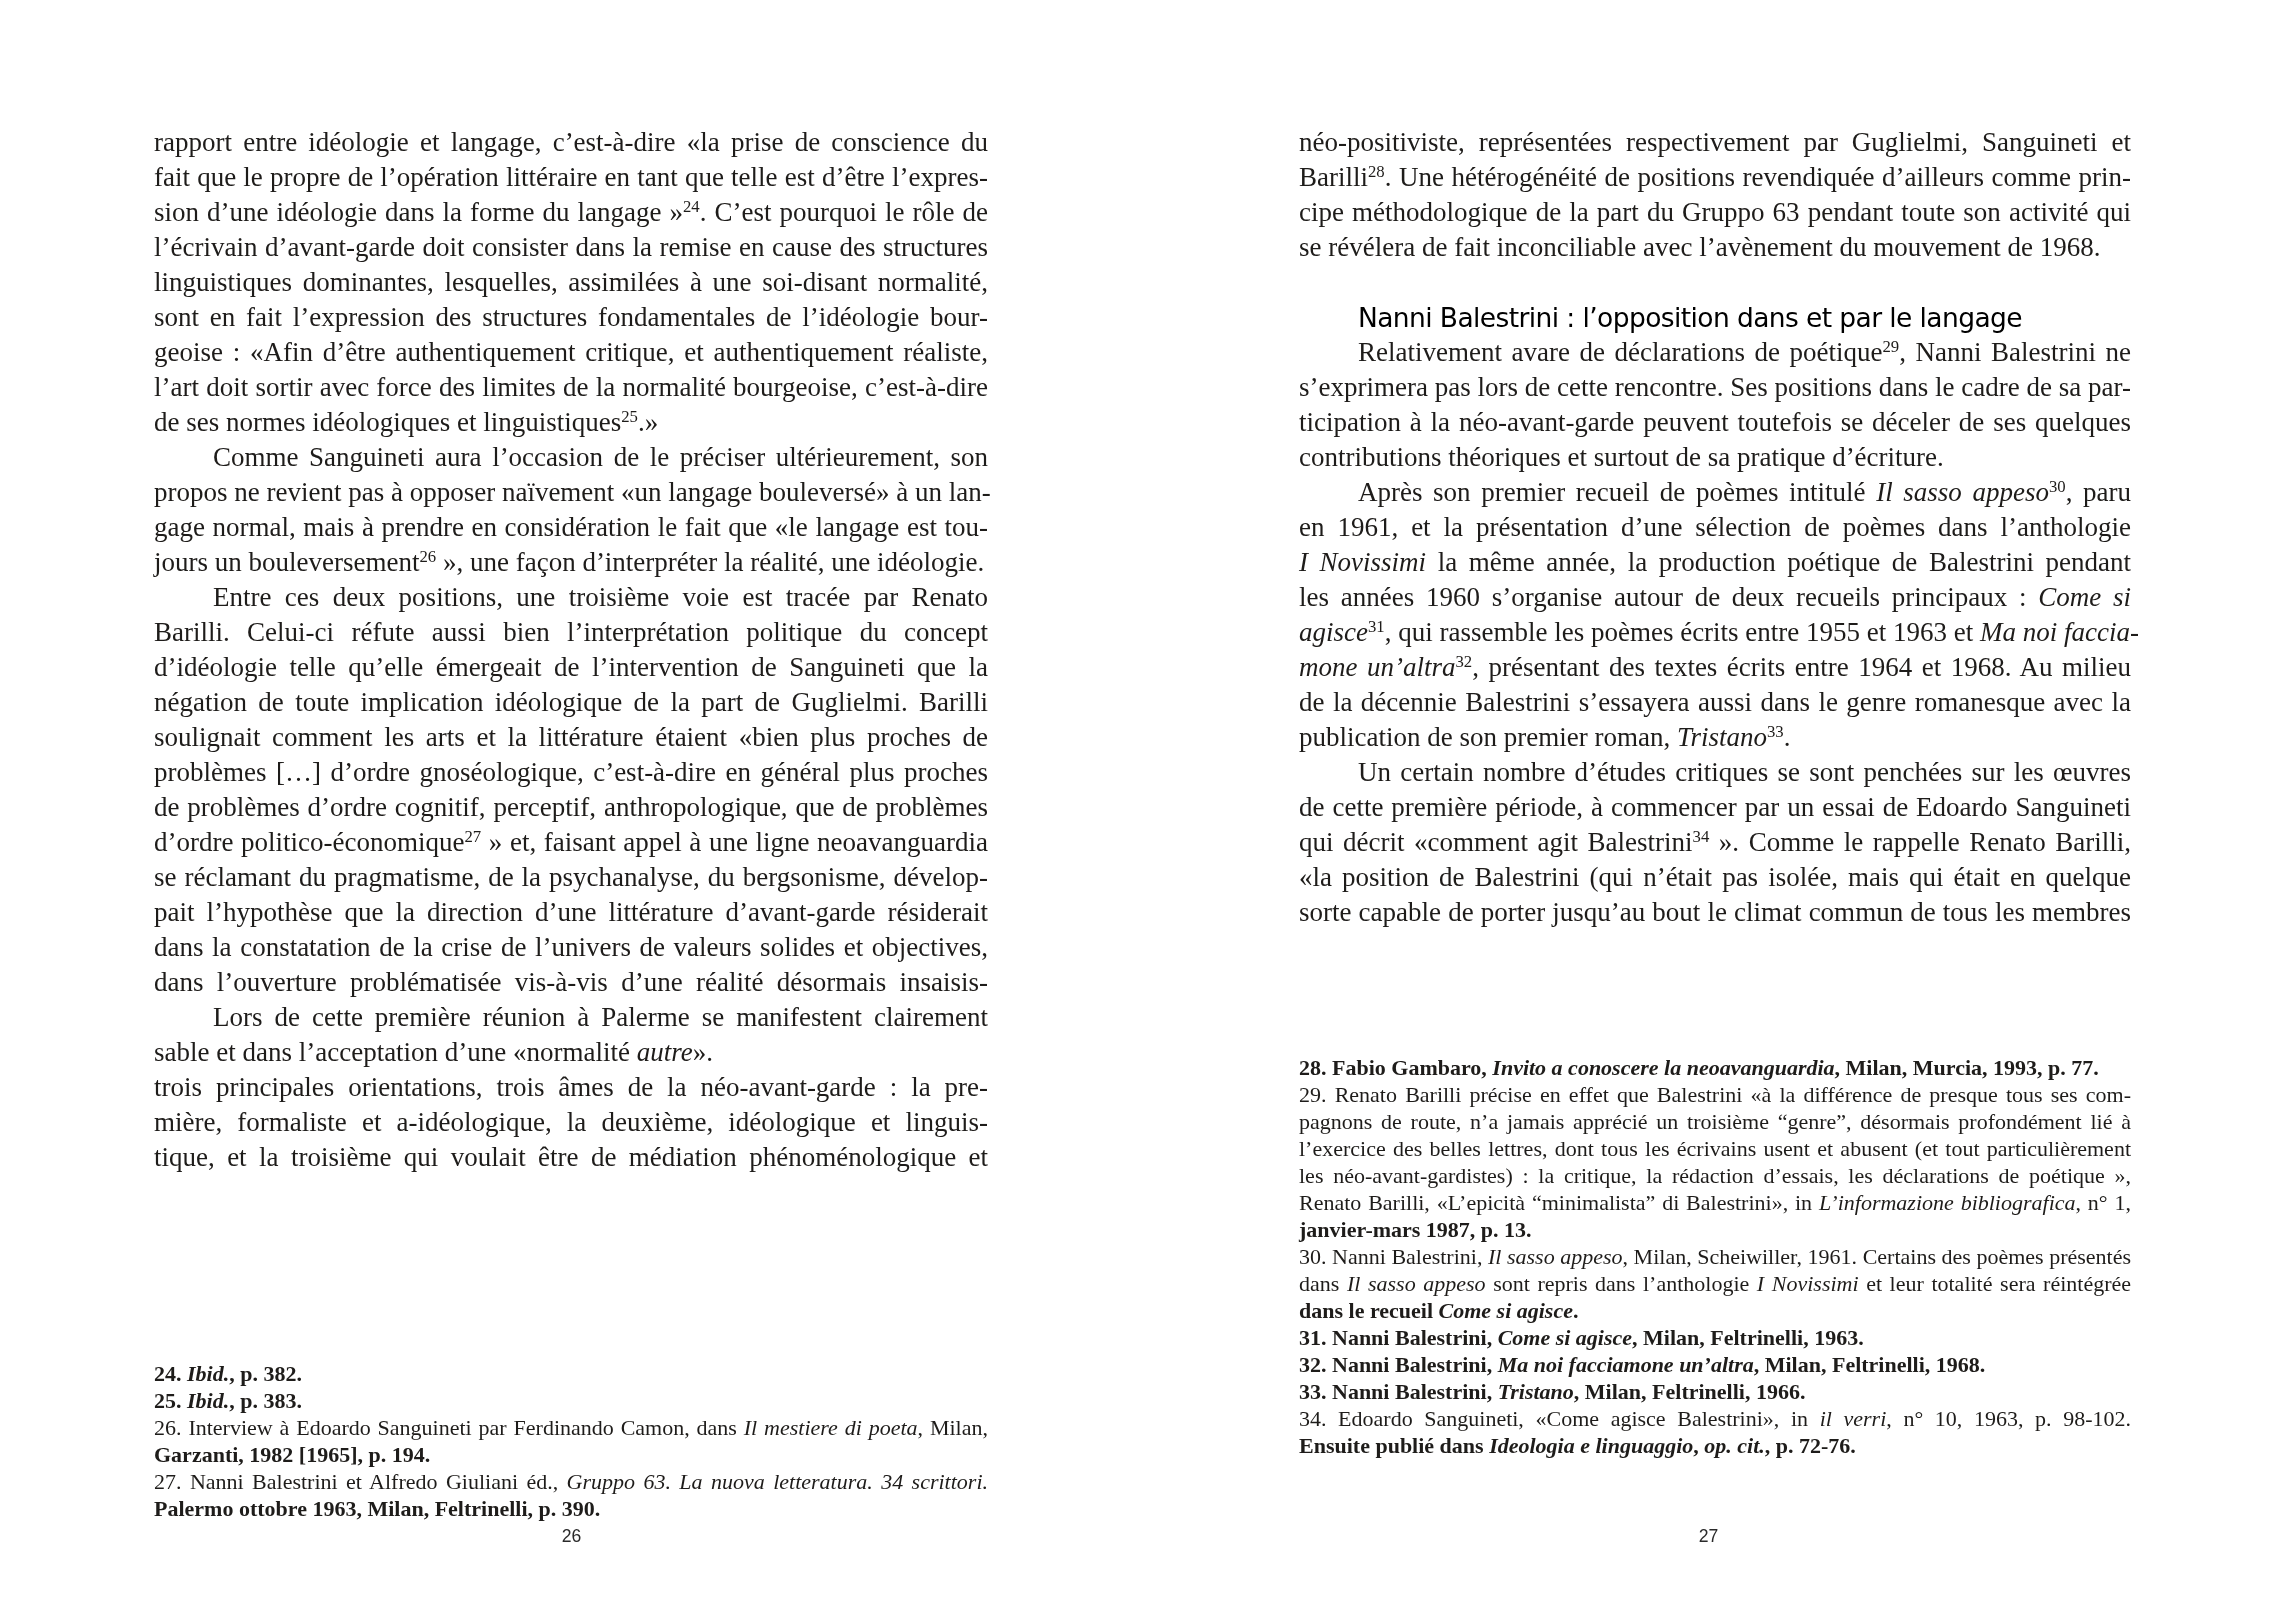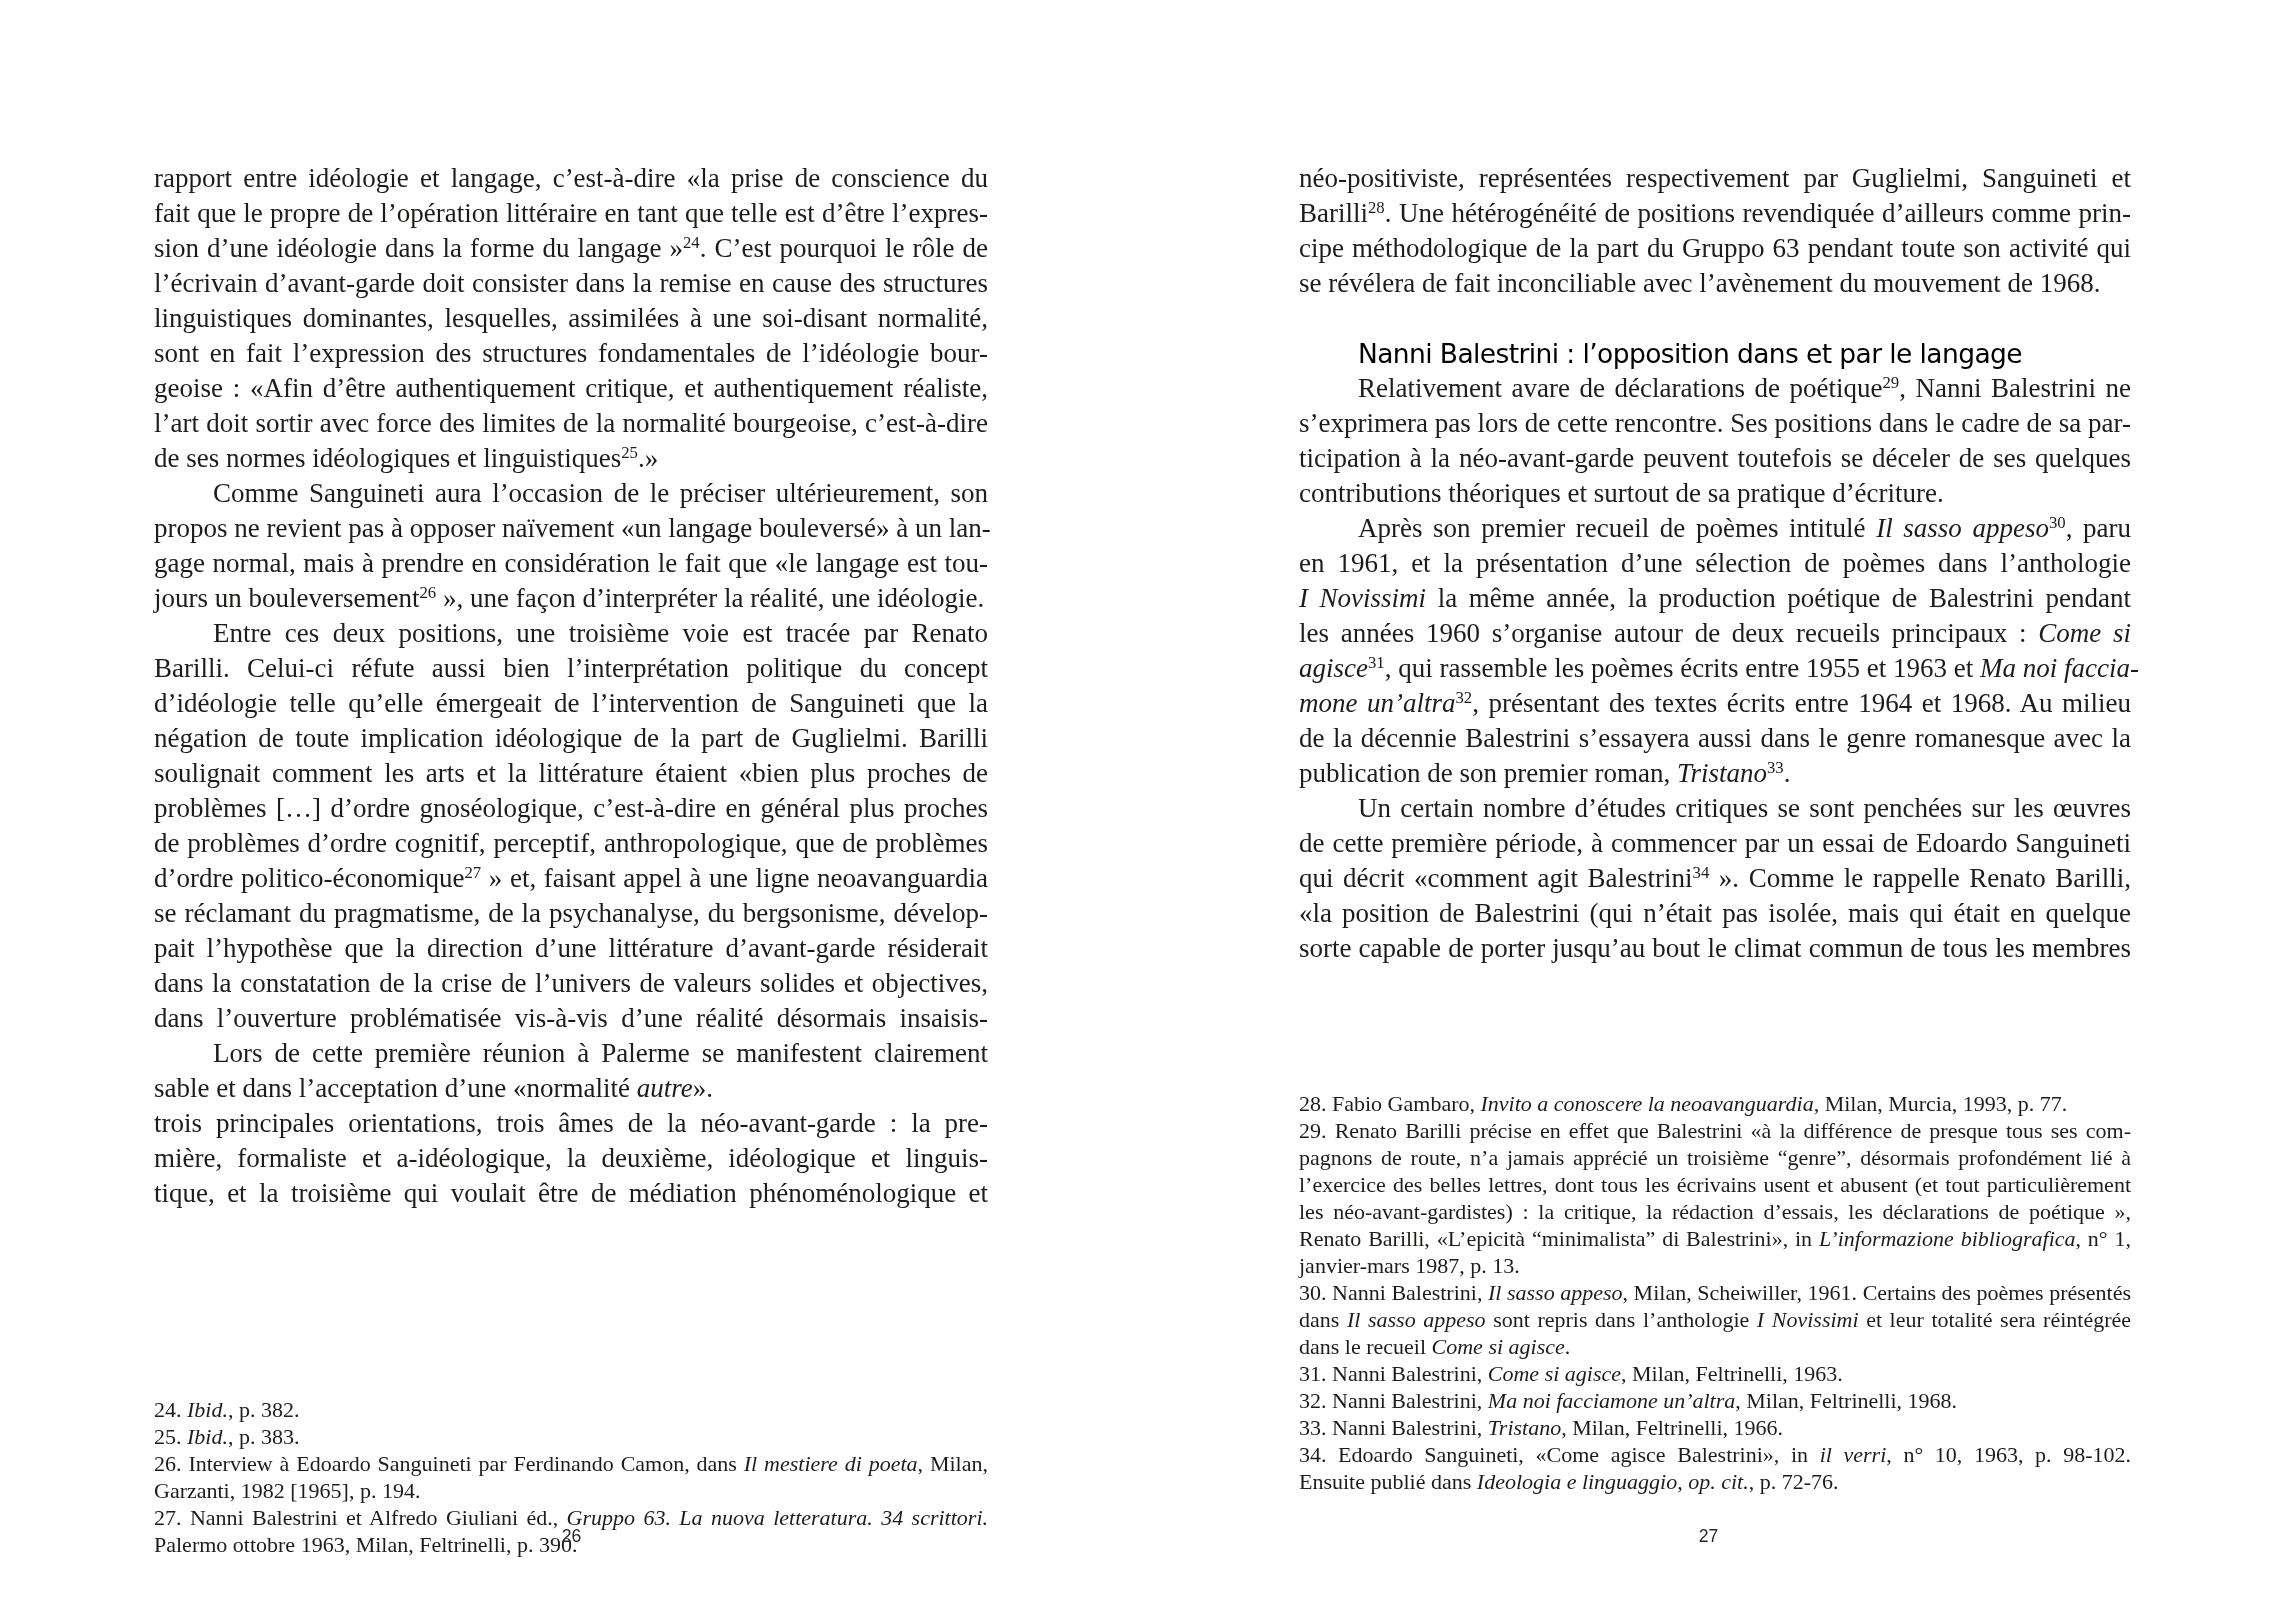--- a/index.html
+++ b/index.html
@@ -1,33 +1,33 @@
 <!DOCTYPE html>
 <html><head>
 <meta charset="utf-8">
 <style>
   html, body { margin: 0; padding: 0; background: #ffffff; }
   body { width: 2285px; height: 1621px; position: relative; overflow: hidden; }
   .page { position: absolute; top: 0; height: 1621px; }
   .page-left { left: 0; width: 1142px; }
   .page-right { left: 1143px; width: 1142px; }
-  .col { position: absolute; color: #1e1c1a; font-family: "Liberation Serif", "DejaVu Serif", serif; margin-top: 36px; }
+  .col { position: absolute; color: #1e1c1a; font-family: "Liberation Serif", "DejaVu Serif", serif; }
   .page-left .col { left: 154px; width: 834px; }
   .page-right .col { left: 156px; width: 832px; }
   .body-text { top: 125px; font-size: 27px; line-height: 35px; }
   .line { display: block; white-space: nowrap; text-align: justify; text-align-last: justify; height: 35px; overflow: visible; }
   .line.last { text-align-last: left; }
   .line.indent { padding-left: 59px; }
   .line.blank { height: 35px; }
   .heading { font-family: "DejaVu Sans", "Liberation Sans", sans-serif; font-size: 26.5px; letter-spacing: -0.6px; padding-left: 59px; display: block; height: 35px; color: #000000; line-height: 35px; }
   .footnotes { font-size: 22px; line-height: 27px; }
   .page-left .footnotes { top: 1360px; }
   .page-right .footnotes { top: 1054px; }
   .fn-line { display: block; white-space: nowrap; text-align: justify; text-align-last: justify; height: 27px; }
-  .fn-line.last { text-align-last: left; }
+  .fn-line.last { text-align-last: left; font-weight: bold; }
   sup { font-size: 0.62em; line-height: 0; vertical-align: 0.55em; }
   i, .it { font-style: italic; }
   .page-num { position: absolute; top: 1526px; font-family: "Liberation Sans", "DejaVu Sans", sans-serif; font-size: 17.6px; color: #2a2a2a; width: 59px; text-align: center; }
   .page-left .page-num { left: 542px; }
   .page-right .page-num { left: 536px; }
 </style>
 </head>
 <body>
 
 <div class="page page-left">

